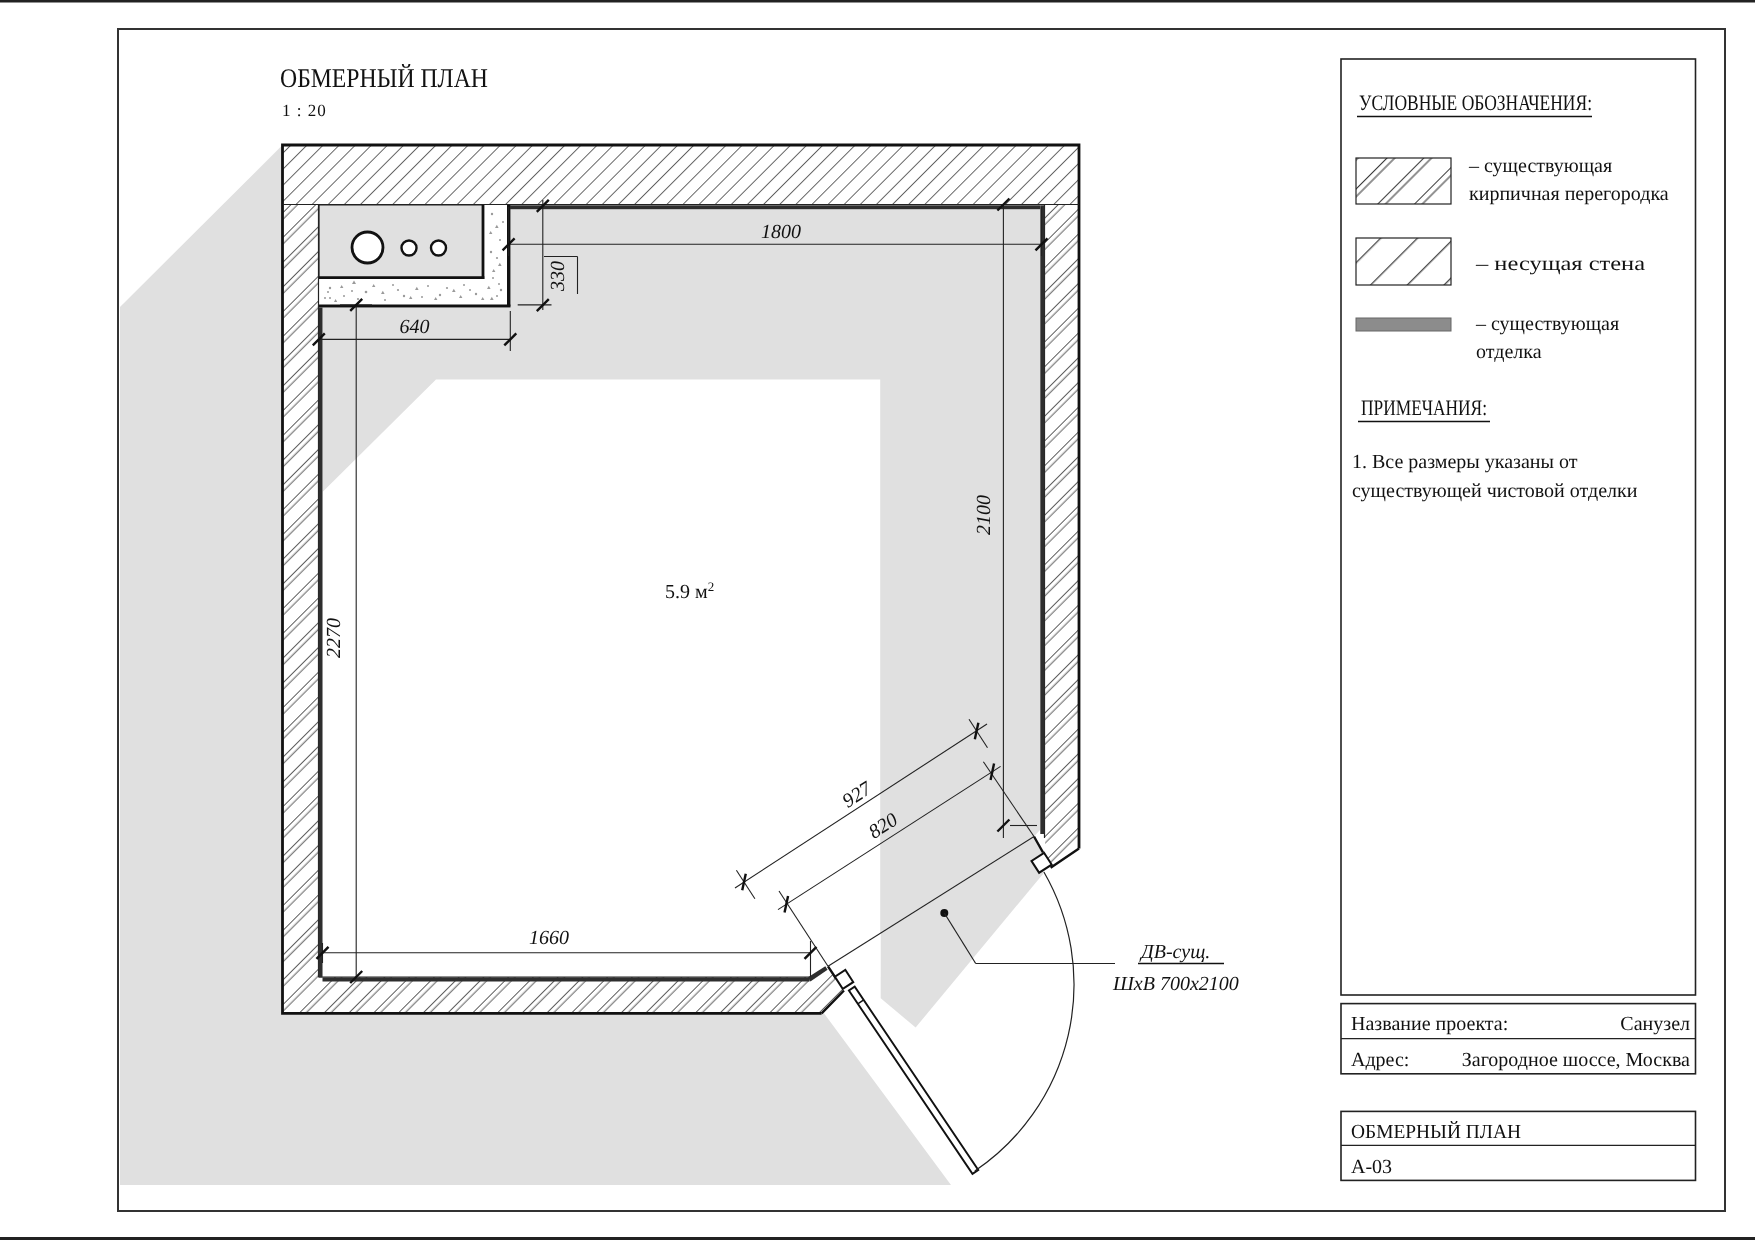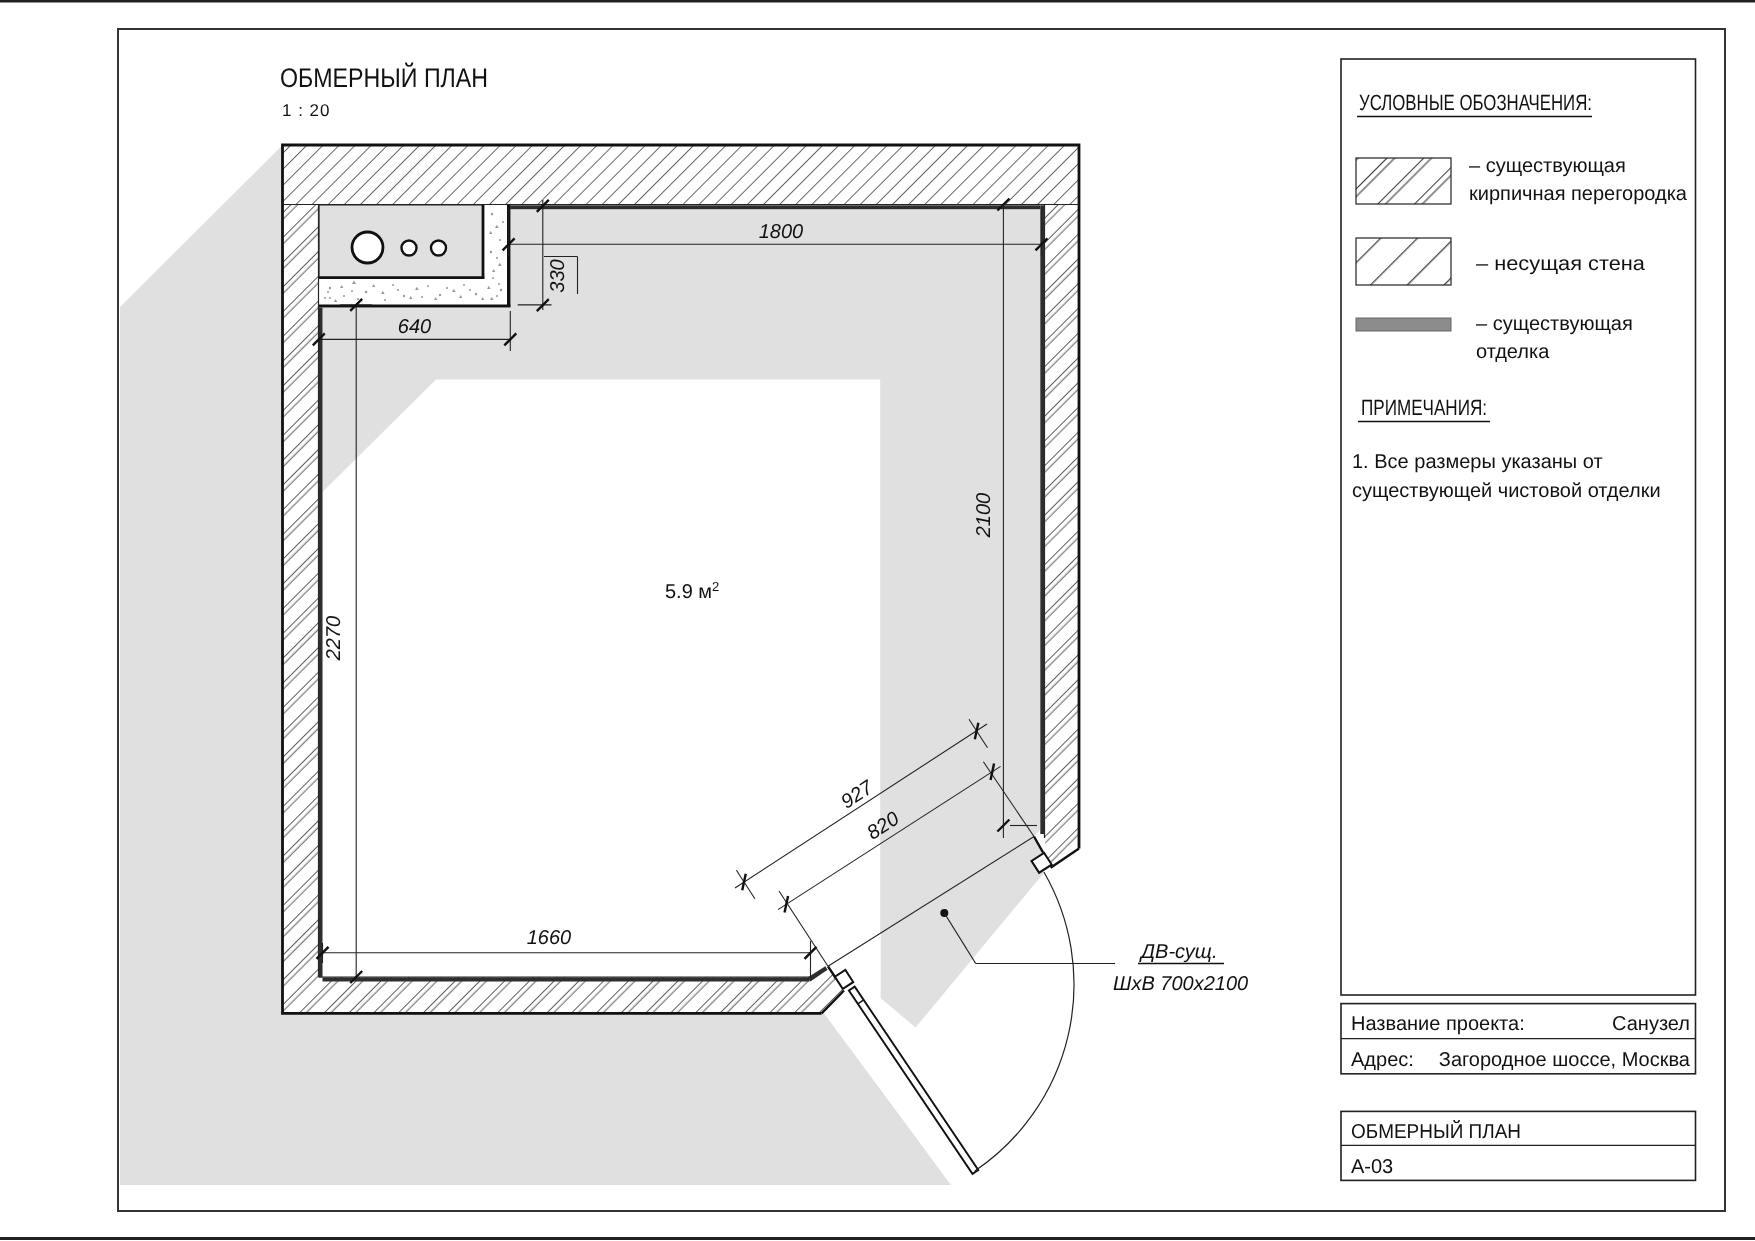--- a/index.html
+++ b/index.html
@@ -1,17 +1,17 @@
 <!DOCTYPE html>
 <html><head>
 <meta charset="utf-8">
 <style>
   html,body{margin:0;padding:0;background:#fff;}
   #page{position:relative;width:1755px;height:1241px;background:#fff;overflow:hidden;
-        font-family:Liberation Sans, sans-serif;}
+        font-family:Liberation Serif, serif;}
   svg{position:absolute;left:0;top:0;}
   text{fill:#111;text-rendering:geometricPrecision;}
   *{-webkit-font-smoothing:antialiased;}
 </style>
 </head>
 <body>
 <div id="page">
 <svg width="1755" height="1241" viewBox="0 0 1755 1241">
 <defs>
   <pattern id="hT" width="11.4" height="11.4" patternUnits="userSpaceOnUse" patternTransform="rotate(-45)">

